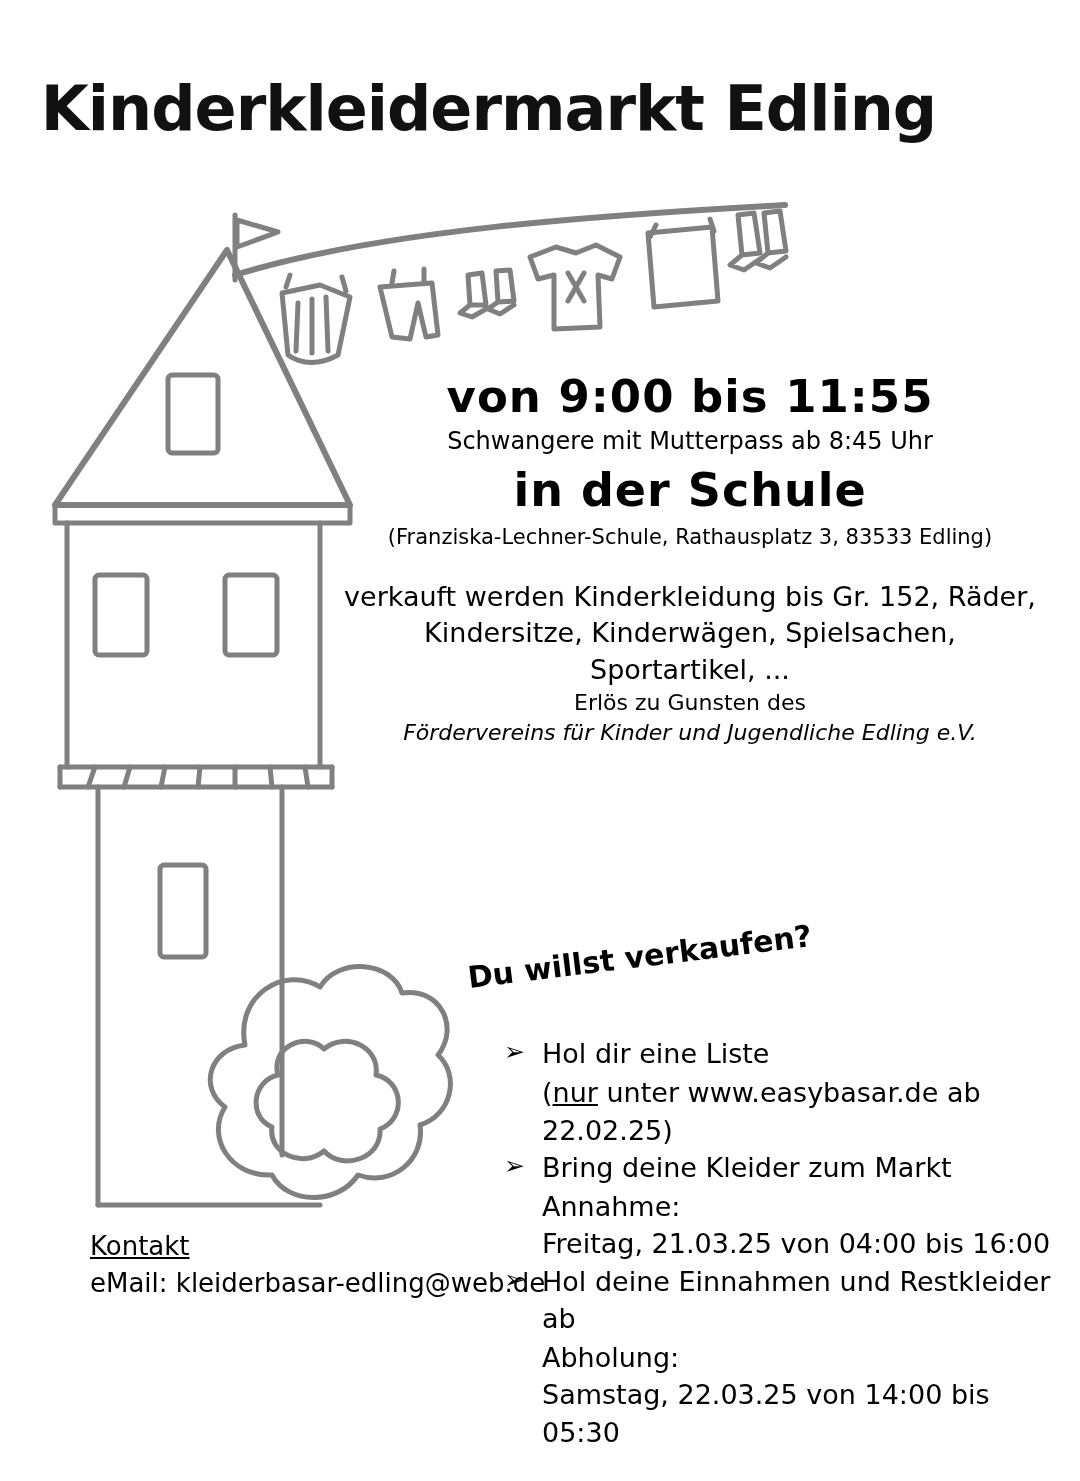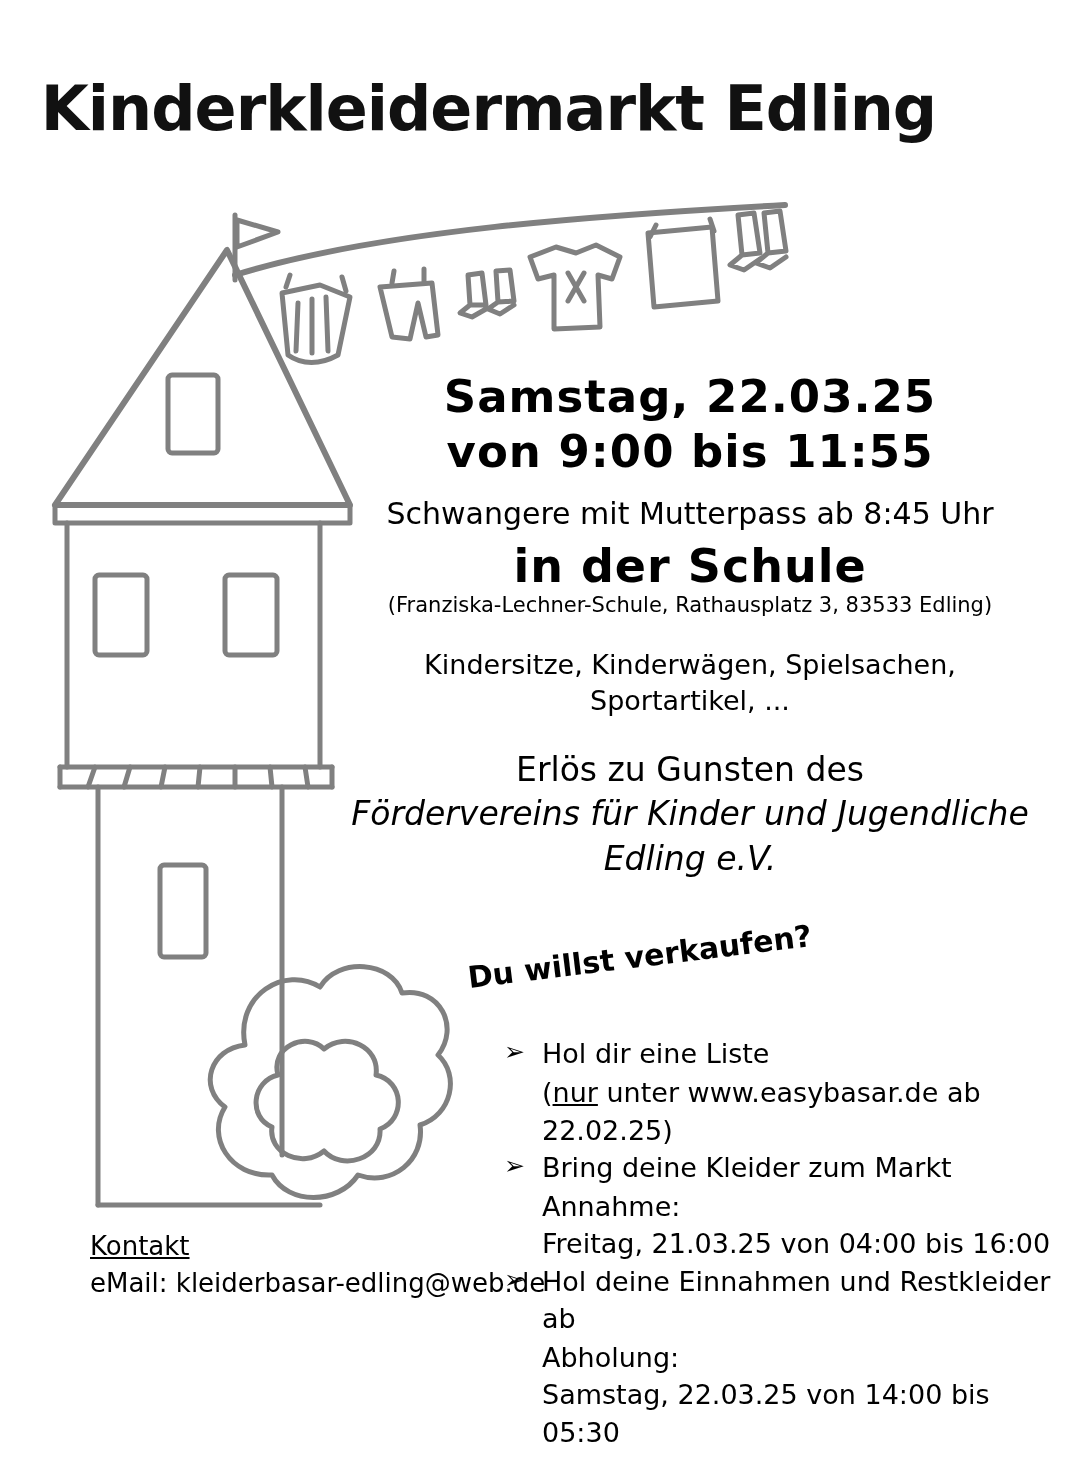--- a/index.html
+++ b/index.html
@@ -53,41 +53,41 @@
     text-align: center;
   }
   .line-big {
     font-weight: bold;
     font-size: 45px;
     letter-spacing: 1px;
     line-height: 1.22;
     color: #000;
   }
   .line-sub {
-    font-size: 30px;
-    margin-top: 16px;
+    font-size: 24px;
+    margin-top: 2px;
     color: #000;
   }
   .line-school {
     font-weight: bold;
     font-size: 46px;
     letter-spacing: 1px;
     margin-top: 8px;
   }
   .line-address {
     font-size: 21px;
+    margin-top: 8px;
   }
   .line-goods {
     font-size: 27px;
     margin-top: 30px;
     line-height: 1.35;
   }
   .line-proceeds {
-    font-size: 33px;
-    margin-top: 28px;
+    font-size: 22px;
     line-height: 1.35;
   }
   .line-proceeds .italic {
     font-style: italic;
   }
   
   .sell-head {
     position: absolute;
     left: 470px;
     top: 960px;
@@ -194,26 +194,26 @@
     <path d="M548 98 L564 126 M564 98 L548 126"></path>
 
     <path d="M628 58 L692 52 L698 126 L634 132 Z"></path>
     <path d="M630 62 L636 50 M694 56 L690 44"></path>
 
     <path d="M718 40 L734 38 L740 78 L722 80 Z M722 80 L710 90 L724 95 L740 84"></path>
     <path d="M744 38 L760 36 L766 76 L748 78 Z M748 78 L736 88 L750 93 L766 82"></path>
   </svg>
 
   <div class="info-block">
-    <div class="line-big">Samstag, 22.03.25</div>
     <div class="line-big">von 9:00 bis 11:55</div>
     <div class="line-sub">Schwangere mit Mutterpass ab 8:45 Uhr</div>
     <div class="line-school">in der Schule</div>
     <div class="line-address">(Franziska-Lechner-Schule, Rathausplatz 3, 83533 Edling)</div>
     <div class="line-goods">
+      <div>verkauft werden Kinderkleidung bis Gr. 152, Räder,</div>
       <div>Kindersitze, Kinderwägen, Spielsachen, Sportartikel, ...</div>
     </div>
     <div class="line-proceeds">
       <div>Erlös zu Gunsten des</div>
       <div class="italic">Fördervereins für Kinder und Jugendliche Edling e.V.</div>
     </div>
   </div>
 
   <div class="sell-head">Du willst verkaufen?</div>
 

